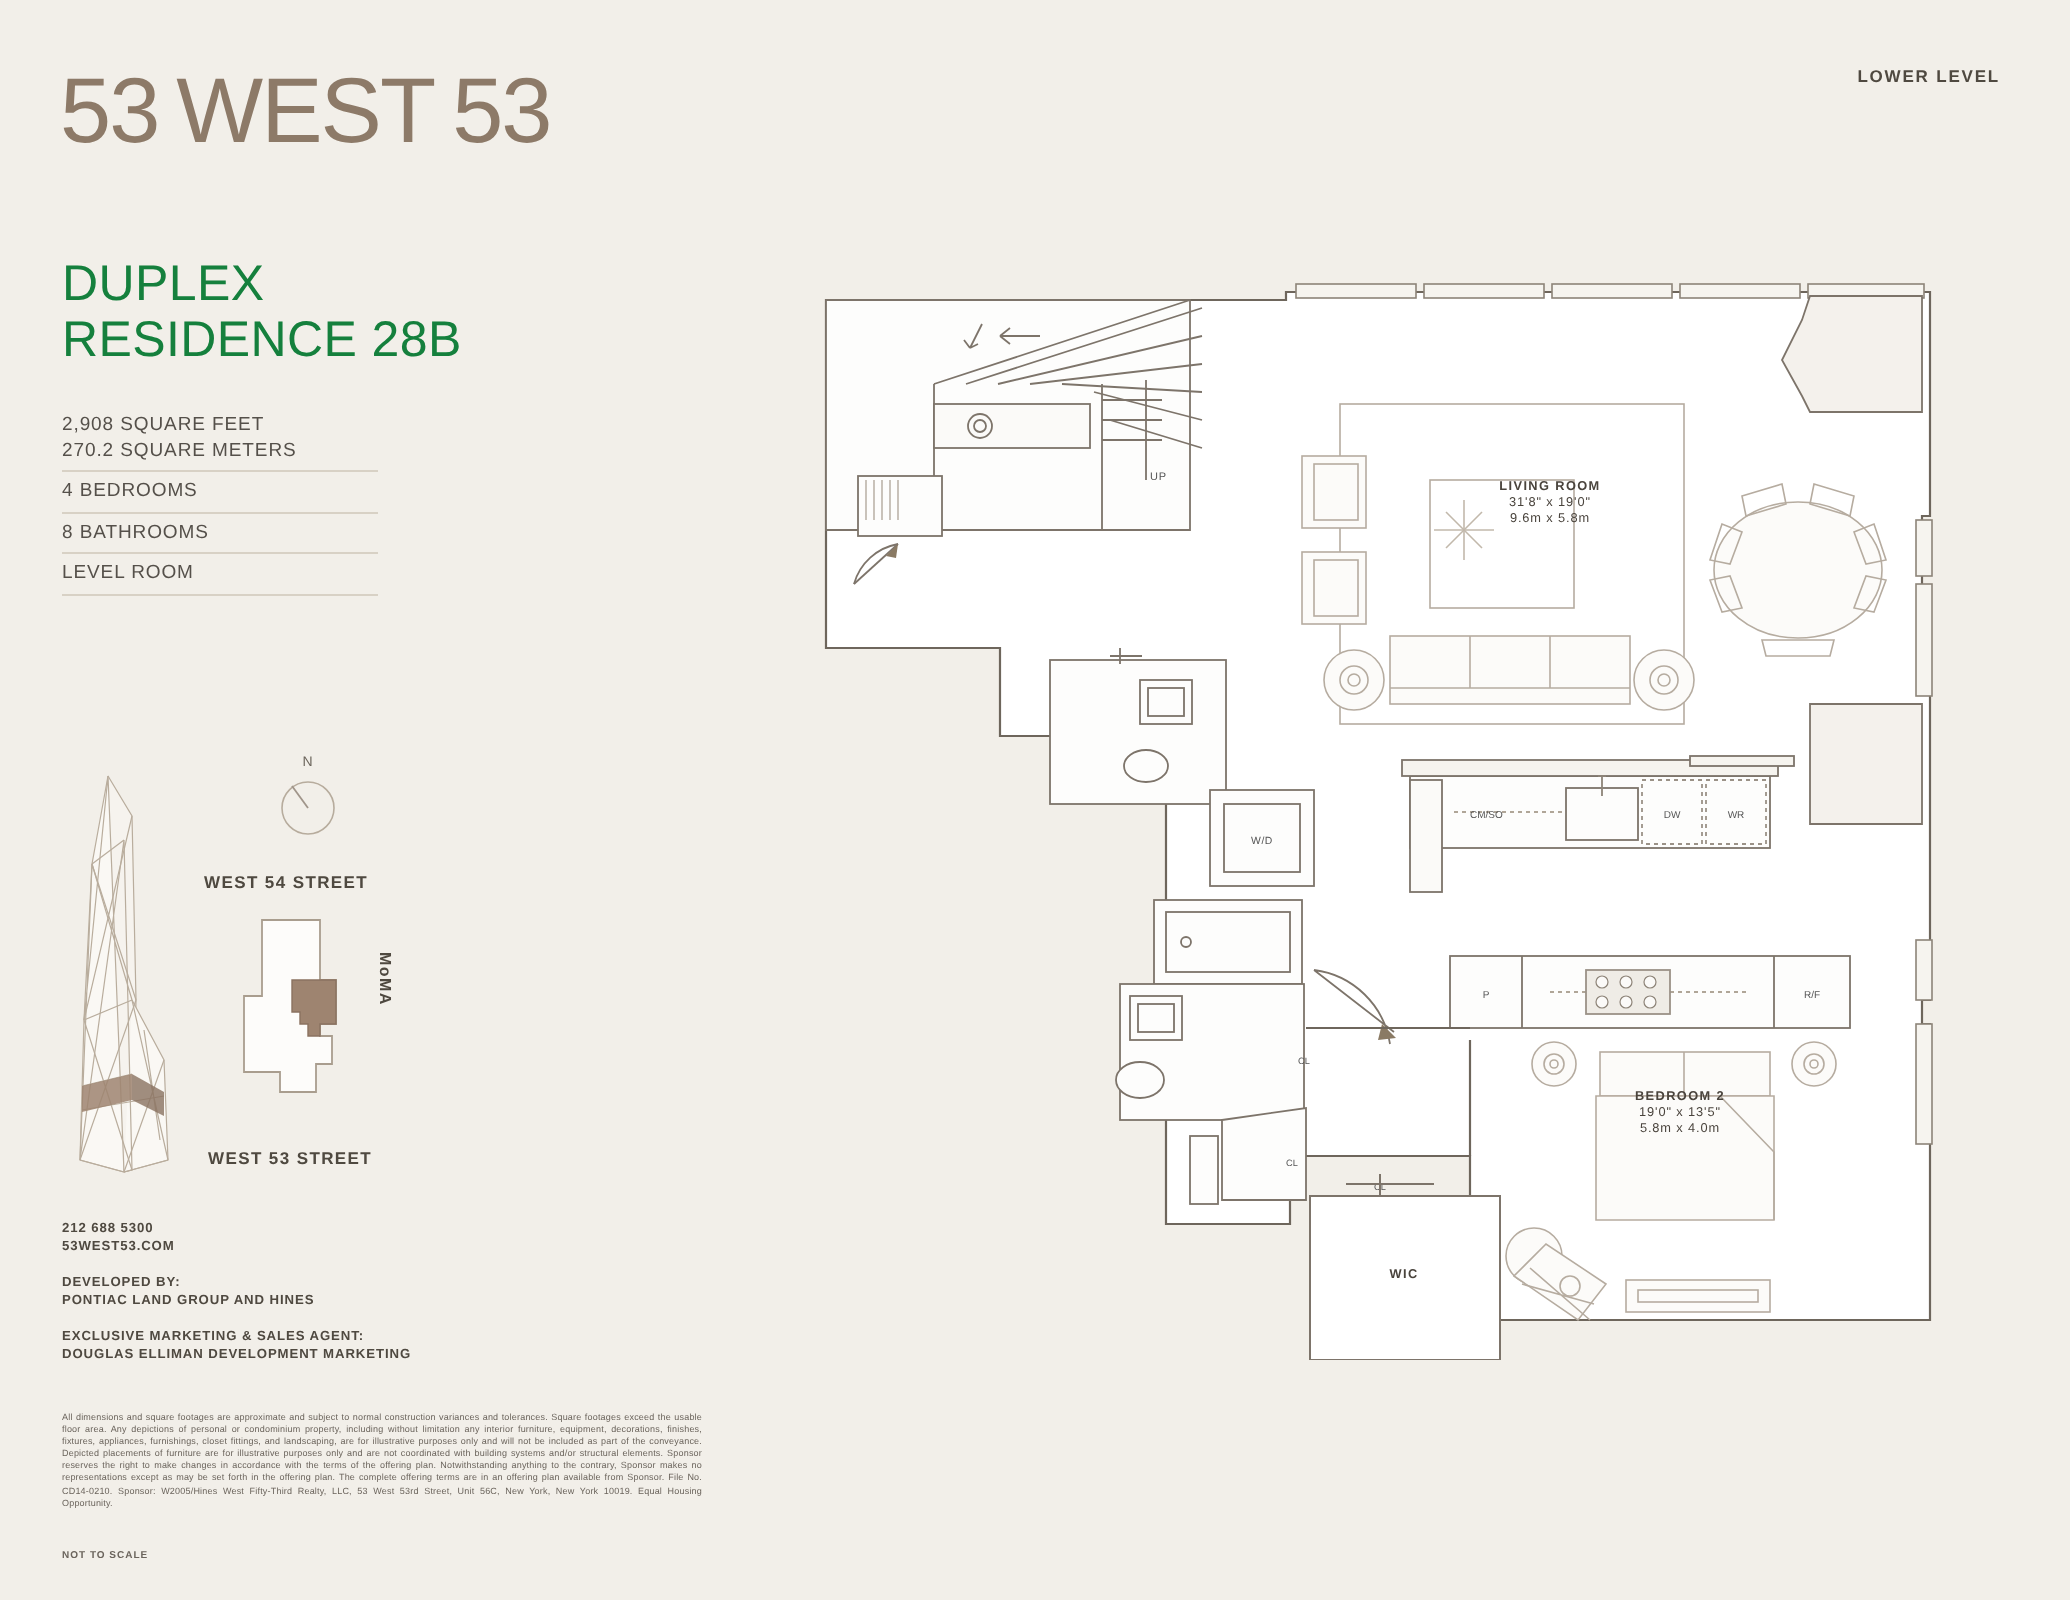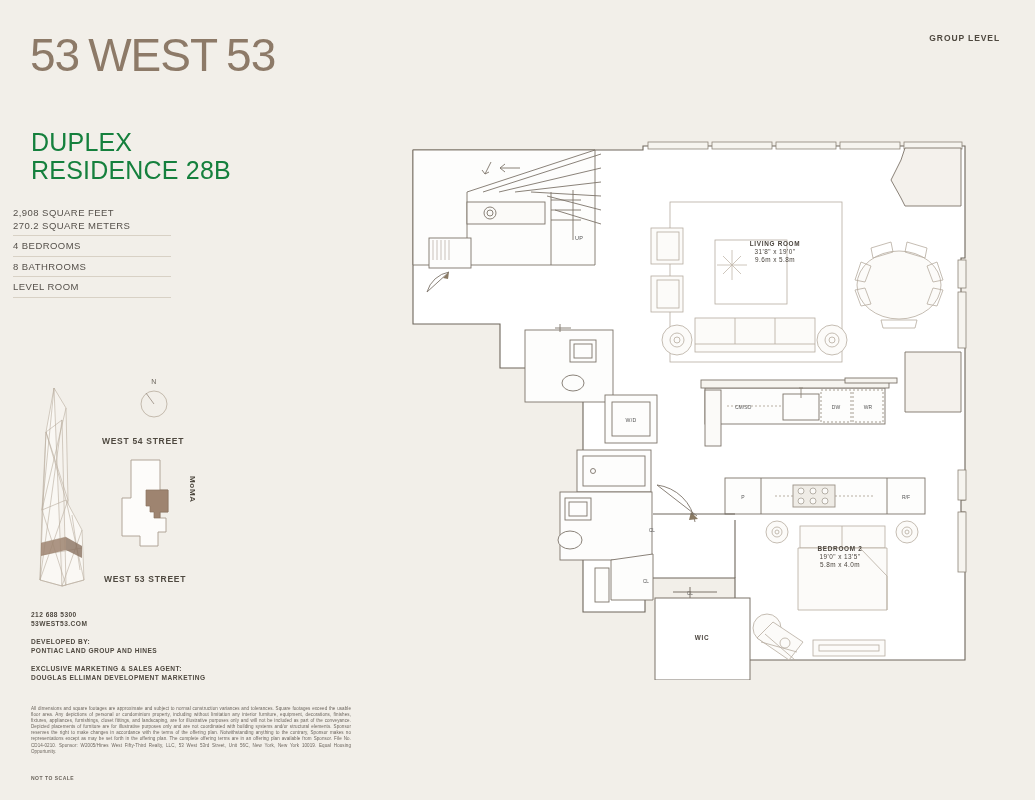--- a/index.html
+++ b/index.html
@@ -21,21 +21,21 @@
     white-space:nowrap;
   }
   .brand .sp{display:inline-block;width:9px;}
 
   .resTitle{
     position:absolute;left:31px;top:128px;
     font-size:25px;line-height:28px;
     color:#15803d;font-weight:400;letter-spacing:.2px;
   }
 
-  .specs{position:absolute;left:13px;top:207px;width:158px;}
+  .specs{position:absolute;left:31px;top:207px;width:158px;}
   .specs .grp{
     border-bottom:1px solid #d8d1c5;
     padding-bottom:3px;margin-bottom:4px;
   }
   .specs .line{
     font-size:9.5px;letter-spacing:.45px;
     line-height:12.5px;color:#55504a;
   }
 
   
@@ -94,21 +94,21 @@
 </style>
 </head>
 <body>
 
 <div class="page">
 
   <div class="brand">
     <span>53</span><span class="sp"></span><span>WEST</span><span class="sp"></span><span>53</span>
   </div>
 
-  <div class="levelLabel">GROUP LEVEL</div>
+  <div class="levelLabel">LOWER LEVEL</div>
 
   <div class="resTitle">
     <div>DUPLEX</div>
     <div>RESIDENCE 28B</div>
   </div>
 
   <div class="specs">
     <div class="grp">
       <div class="line">2,908 SQUARE FEET</div>
       <div class="line">270.2 SQUARE METERS</div>

